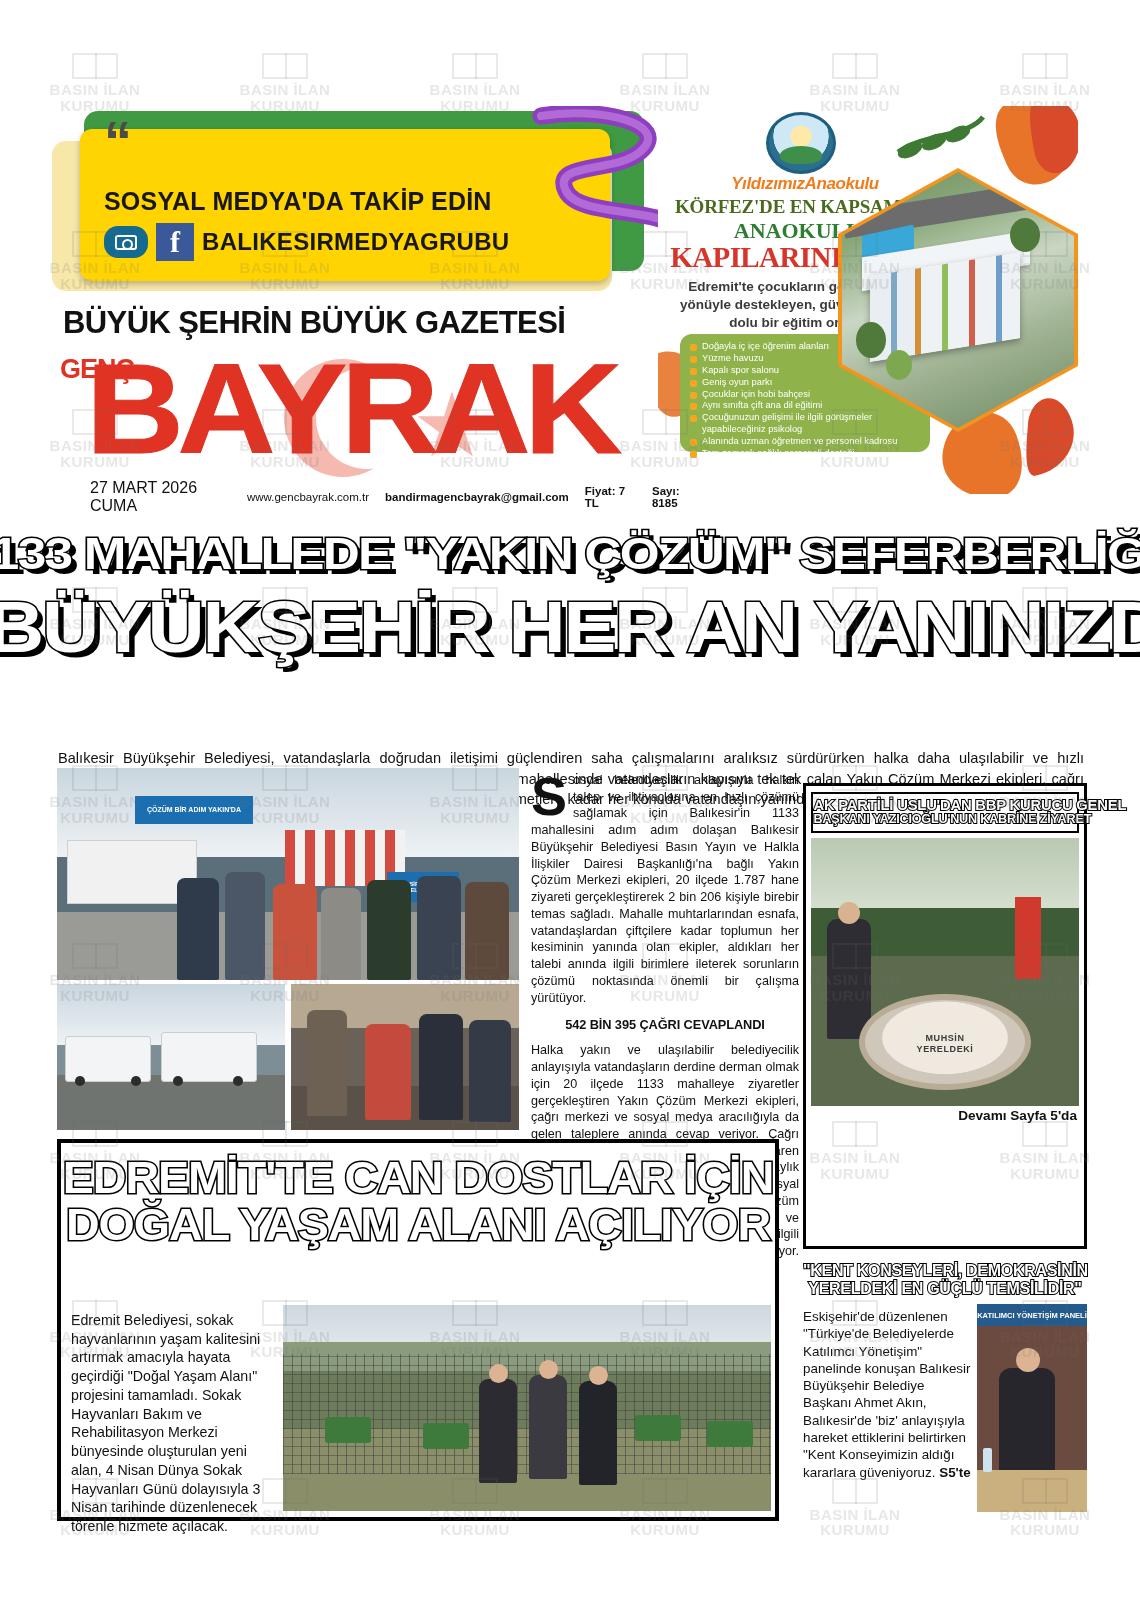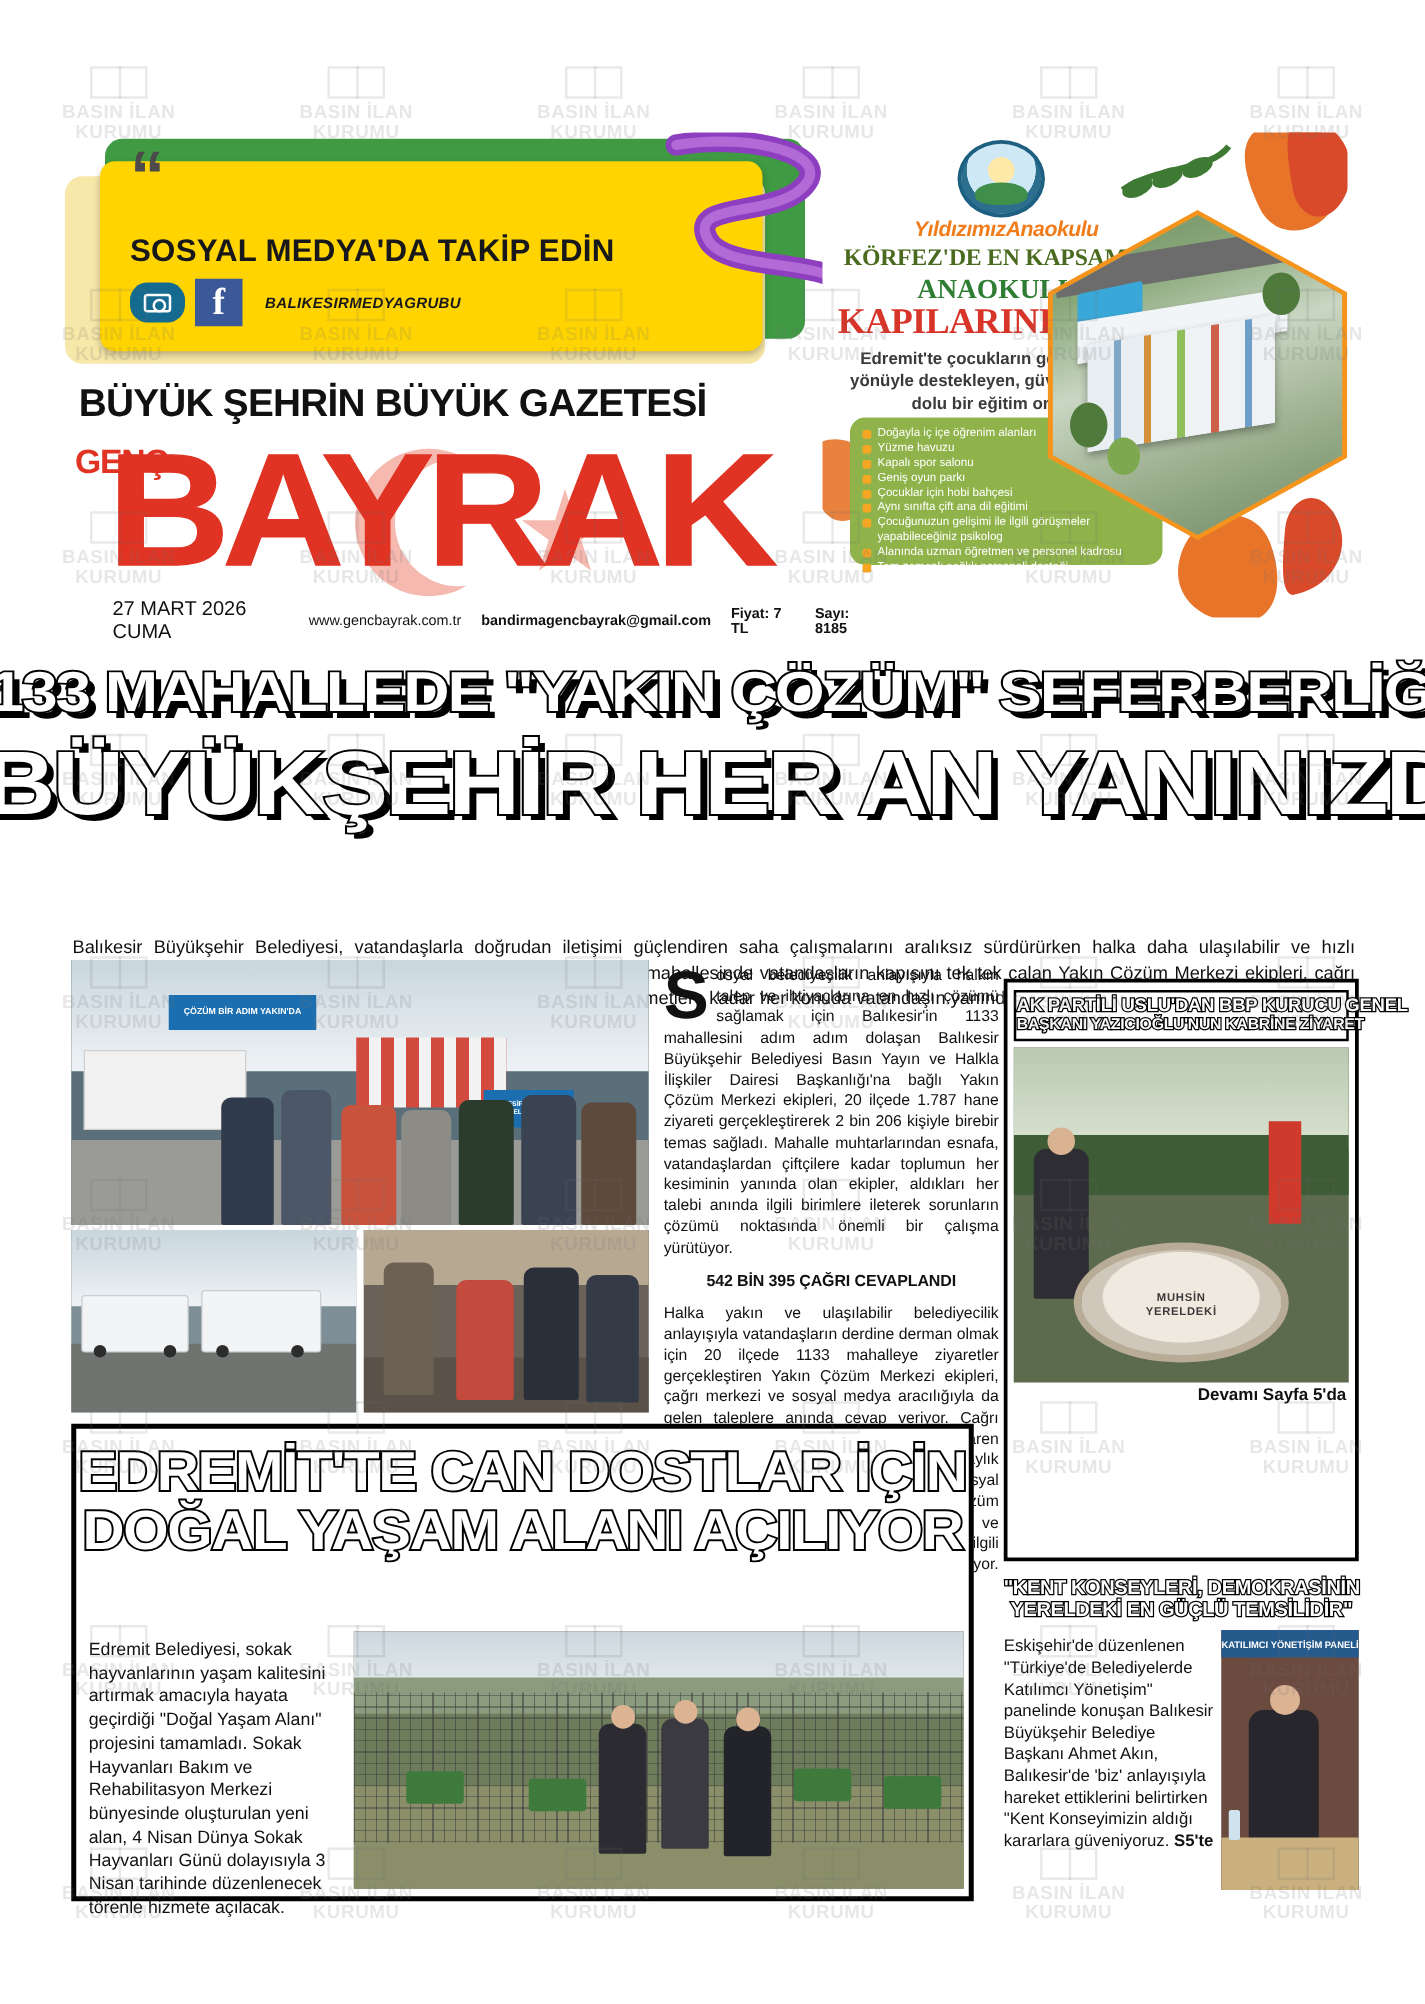--- a/index.html
+++ b/index.html
@@ -84,21 +84,21 @@
     content:"";position:absolute;left:5px;top:2.5px;width:7px;height:7px;
     border:2px solid #fff;border-radius:50%;
   }
   .ad-social .fb{
     width:38px;height:38px;background:#3b5998;
     display:flex;align-items:center;justify-content:center;
     color:#fff;font-size:30px;font-weight:bold;font-family:"Liberation Serif",serif;
     line-height:1;
   }
   .ad-social .handle{
-    font-size:12px;font-weight:bold;color:#18181a;letter-spacing:.3px;margin-left:10px;font-style:italic;
+    font-size:24px;font-weight:bold;color:#18181a;letter-spacing:.3px;
   }
   .squiggle{ position:absolute; left:455px; top:-5px; width:170px; height:140px; }
 
   
   .ad-school{
     position:absolute; left:592px; top:0; width:420px; height:388px;
     background:#ffffff; overflow:hidden;
   }
   .leafA{position:absolute;right:-10px;top:-14px;width:200px;height:150px;}
   .leafB{position:absolute;right:-6px;bottom:-12px;width:170px;height:130px;}

